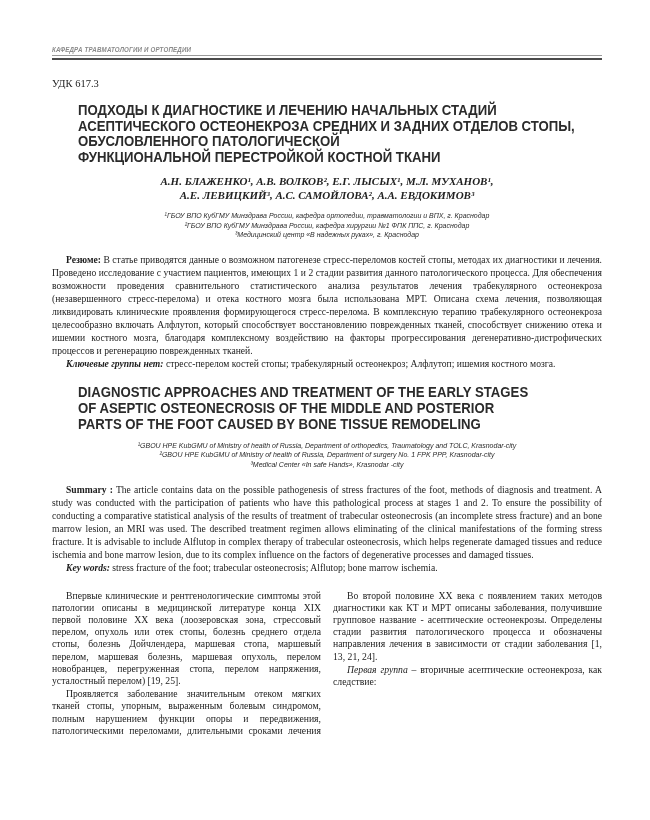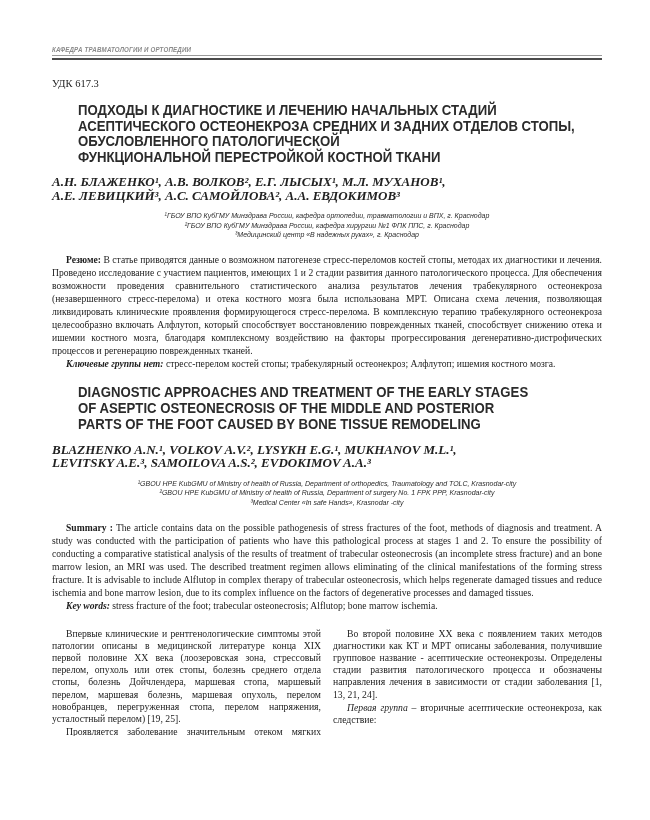--- a/index.html
+++ b/index.html
@@ -41,23 +41,23 @@
     font-size:15.5px;
     line-height:15.5px;
     color:#2b2b2b;
     transform:scaleX(.85);transform-origin:left;
     white-space:nowrap;
   }
   .title.en{margin-top:14px;line-height:16px;}
   
   .authors{
     margin-top:11px;
-    text-align:left;
+    text-align:center;
     font-weight:bold;font-style:italic;
-    font-size:13px;line-height:13.5px;
+    font-size:11px;line-height:13.5px;
     color:#222;
   }
   
   .affil{
     margin-top:9px;
     text-align:center;
     font-family:"Liberation Sans", sans-serif;
     font-style:italic;
     font-size:7.6px;line-height:9.6px;
     color:#2a2a2a;
@@ -137,24 +137,20 @@
     <p><span class="lead-b">Резюме:</span><span> В статье приводятся данные о возможном патогенезе стресс-переломов костей стопы, методах их диагностики и лечения. Проведено исследование с участием пациентов, имеющих 1 и 2 стадии развития данного патологического процесса. Для обеспечения возможности проведения сравнительного статистического анализа результатов лечения трабекулярного остеонекроза (незавершенного стресс-перелома) и отека костного мозга была использована МРТ. Описана схема лечения, позволяющая ликвидировать клинические проявления формирующегося стресс-перелома. В комплексную терапию трабекулярного остеонекроза целесообразно включать Алфлутоп, который способствует восстановлению поврежденных тканей, способствует снижению отека и ишемии костного мозга, благодаря комплексному воздействию на факторы прогрессирования дегенеративно-дистрофических процессов и регенерацию поврежденных тканей.</span></p>
     <p class="kw"><span class="lead-bi">Ключевые группы нет:</span><span> стресс-перелом костей стопы; трабекулярный остеонекроз; Алфлутоп; ишемия костного мозга.</span></p>
   </div>
 
   <div class="title en">
     <div>DIAGNOSTIC APPROACHES AND TREATMENT OF THE EARLY STAGES</div>
     <div>OF ASEPTIC OSTEONECROSIS OF THE MIDDLE AND POSTERIOR</div>
     <div>PARTS OF THE FOOT CAUSED BY BONE TISSUE REMODELING</div>
   </div>
 
-  <div class="authors">
-    <div>BLAZHENKO A.N.¹, VOLKOV A.V.², LYSYKH E.G.¹, MUKHANOV M.L.¹,</div>
-    <div>LEVITSKY A.E.³, SAMOILOVA A.S.², EVDOKIMOV A.A.³</div>
-  </div>
 
   <div class="affil">
     <div>¹GBOU HPE KubGMU of Ministry of health of Russia, Department of orthopedics, Traumatology and TOLC, Krasnodar-city</div>
     <div>²GBOU HPE KubGMU of Ministry of health of Russia, Department of surgery No. 1 FPK PPP, Krasnodar-city</div>
     <div>³Medical Center «In safe Hands», Krasnodar -city</div>
   </div>
 
   <div class="abstract">
     <p><span class="lead-b">Summary :</span><span> The article contains data on the possible pathogenesis of stress fractures of the foot, methods of diagnosis and treatment. A study was conducted with the participation of patients who have this pathological process at stages 1 and 2. To ensure the possibility of conducting a comparative statistical analysis of the results of treatment of trabecular osteonecrosis (an incomplete stress fracture) and an bone marrow lesion, an MRI was used. The described treatment regimen allows eliminating of the clinical manifestations of the forming stress fracture. It is advisable to include Alflutop in complex therapy of trabecular osteonecrosis, which helps regenerate damaged tissues and reduce ischemia and bone marrow lesion, due to its complex influence on the factors of degenerative processes and damaged tissues.</span></p>
     <p class="kw"><span class="lead-bi">Key words:</span><span> stress fracture of the foot; trabecular osteonecrosis; Alflutop; bone marrow ischemia.</span></p>

